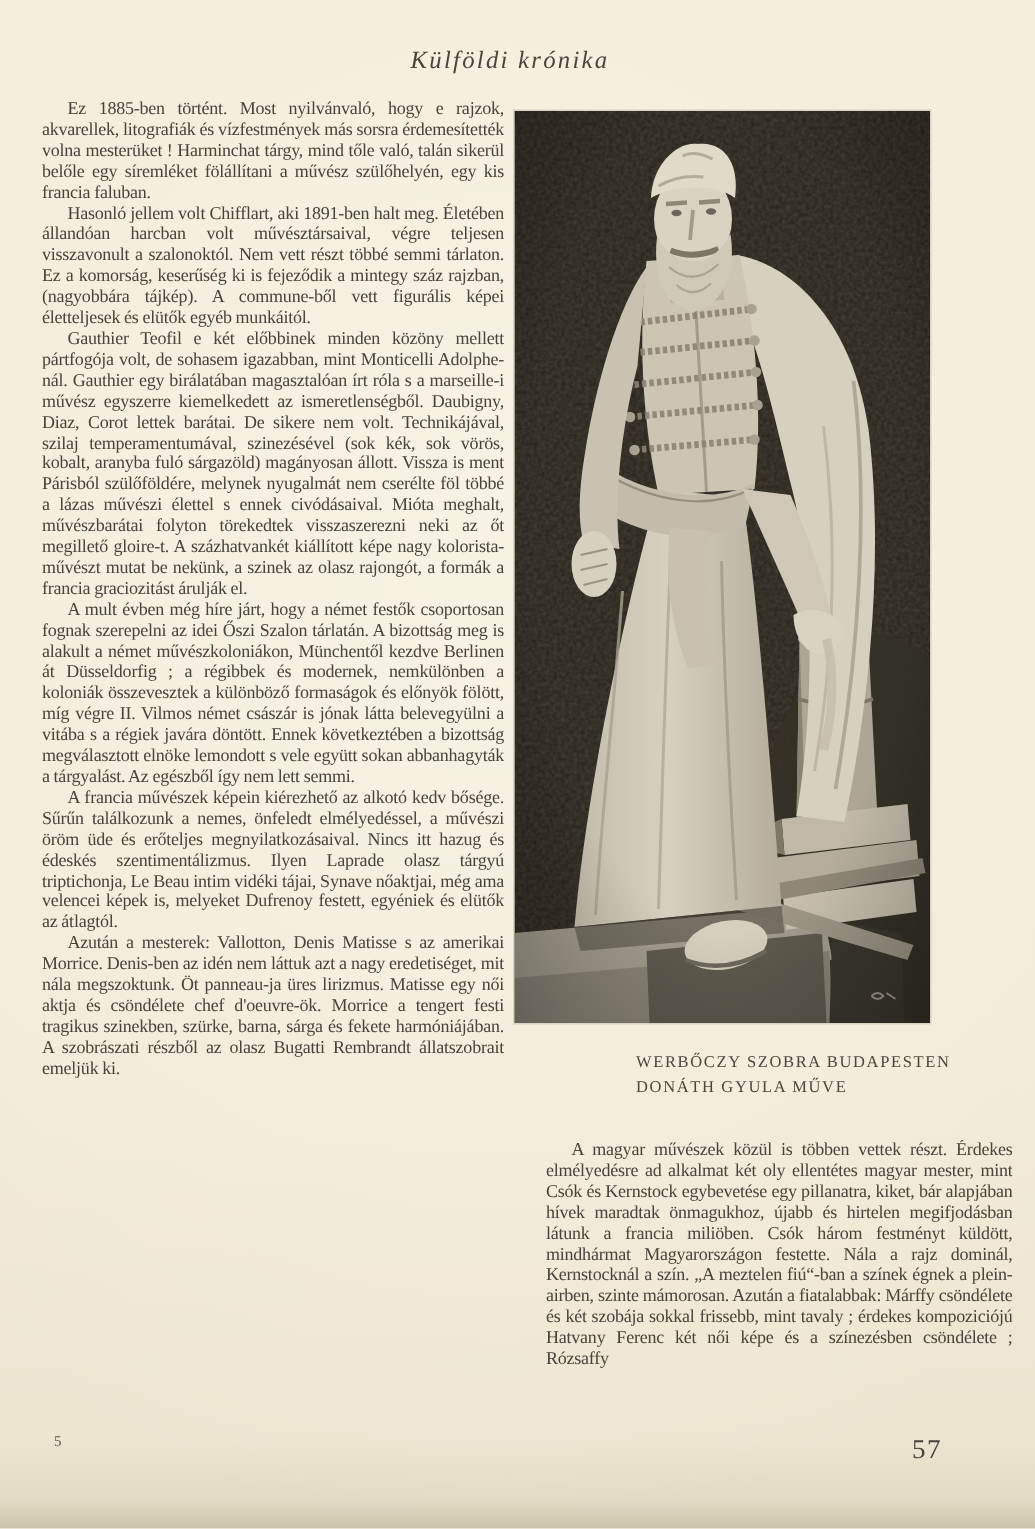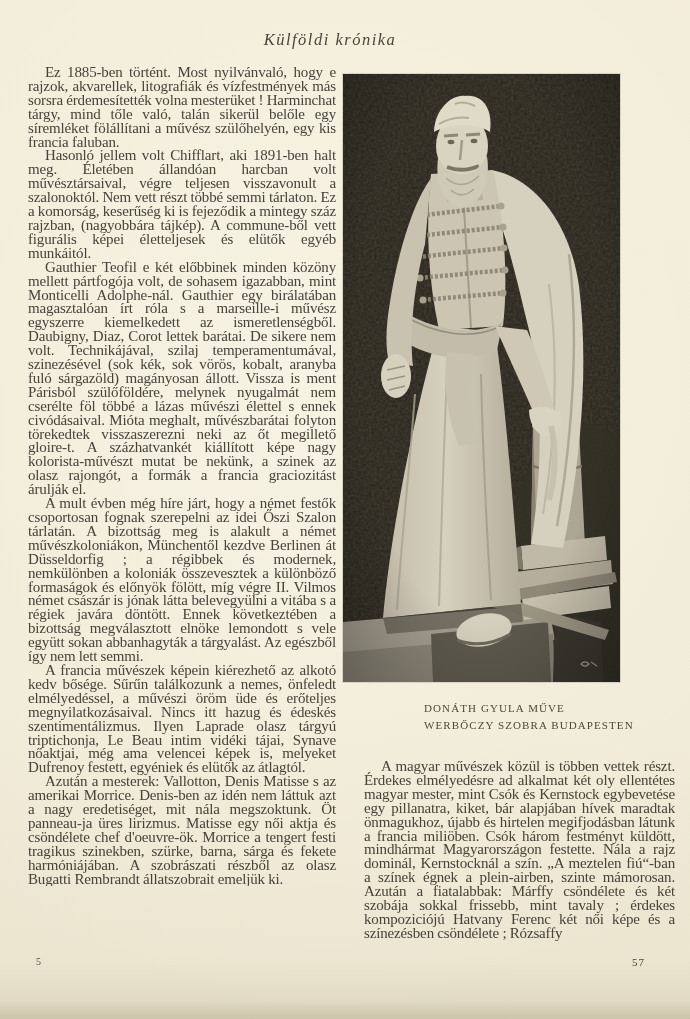--- a/index.html
+++ b/index.html
@@ -7,48 +7,48 @@
     position:relative;width:690px;height:1019px;overflow:hidden;
     background:
       radial-gradient(ellipse 120% 90% at 48% 38%, rgba(255,253,240,0.45), rgba(0,0,0,0) 70%),
       linear-gradient(180deg,#f2ecd9 0%, #f0ead7 70%, #ece5d0 94%, #ddd5bd 100%);
     font-family:"Liberation Serif","DejaVu Serif",serif;
     color:#47423a;
   }
   .page::after{content:"";position:absolute;left:0;right:0;bottom:0;height:18px;
     background:linear-gradient(to bottom, rgba(110,100,70,0), rgba(110,100,70,0.16));pointer-events:none;}
   .running-head{
-    position:absolute;top:30px;left:330px;transform:translateX(-50%);
+    position:absolute;top:30px;left:340px;transform:translateX(-50%);
     font-style:italic;font-size:16.5px;letter-spacing:1.5px;color:#4a453c;white-space:nowrap;
   }
   .col-left{
     position:absolute;left:28px;top:66px;width:308px;max-height:896px;overflow:hidden;
   }
   .col-right{
     position:absolute;left:364px;top:760px;width:311px;max-height:212px;overflow:hidden;
   }
   .para{
     margin:0;text-indent:17px;text-align:justify;
-    font-size:15px;line-height:13.9px;letter-spacing:-0.15px;word-spacing:-0.3px;
+    font-size:12px;line-height:13.9px;letter-spacing:-0.15px;word-spacing:-0.3px;
     color:#47423a;
   }
   .photo{
     position:absolute;left:343px;top:74px;width:277px;height:608px;margin:0;
     box-shadow:0 0 0 1px rgba(60,55,40,0.15);
   }
   .photo svg{display:block;width:100%;height:100%;}
   .caption{
     position:absolute;left:424px;top:700px;
     font-size:11px;line-height:16.5px;letter-spacing:1.1px;color:#4c473e;white-space:nowrap;
   }
   .sig-mark{
     position:absolute;left:36px;top:956px;font-size:10px;color:#56514a;
   }
   .page-number{
-    position:absolute;left:608px;top:956px;font-size:11px;letter-spacing:1px;color:#47423a;margin-left:24px;
+    position:absolute;left:608px;top:956px;font-size:18px;letter-spacing:1px;color:#47423a;
   }
 </style>
 </head>
 <body>
 
 <div class="page">
 
   <div class="running-head">Külföldi krónika</div>
 
   <div class="col-left">
@@ -171,22 +171,22 @@
         </g>
       </g>
 
       <path d="M238,590 q4,-4 8,0 q-4,4 -8,0 M248,588 l6,4" stroke="#b8b2a0" stroke-width="1.2" fill="none" opacity="0.8"></path>
 
       <rect x="0" y="0" width="277" height="608" fill="url(#vign)"></rect>
     </svg>
   </figure>
 
   <div class="caption">
+    <div>WERBŐCZY SZOBRA BUDAPESTEN</div>
     <div>DONÁTH GYULA MŰVE</div>
-    <div>WERBŐCZY SZOBRA BUDAPESTEN</div>
   </div>
 
   <div class="col-right">
       <p class="para">A magyar művészek közül is többen vettek részt. Érdekes elmélyedésre ad alkalmat két oly ellentétes magyar mester, mint Csók és Kernstock egybevetése egy pillanatra, kiket, bár alapjában hívek maradtak önmagukhoz, újabb és hirtelen megifjodásban látunk a francia miliöben. Csók három festményt küldött, mindhármat Magyarországon festette. Nála a rajz dominál, Kernstocknál a szín. „A meztelen fiú“-ban a színek égnek a plein-airben, szinte mámorosan. Azután a fiatalabbak: Márffy csöndélete és két szobája sokkal frissebb, mint tavaly ; érdekes kompoziciójú Hatvany Ferenc két női képe és a színezésben csöndélete ; Rózsaffy</p>
     </div>
 
   <div class="sig-mark">5</div>
   <div class="page-number">57</div>
 
 </div>

